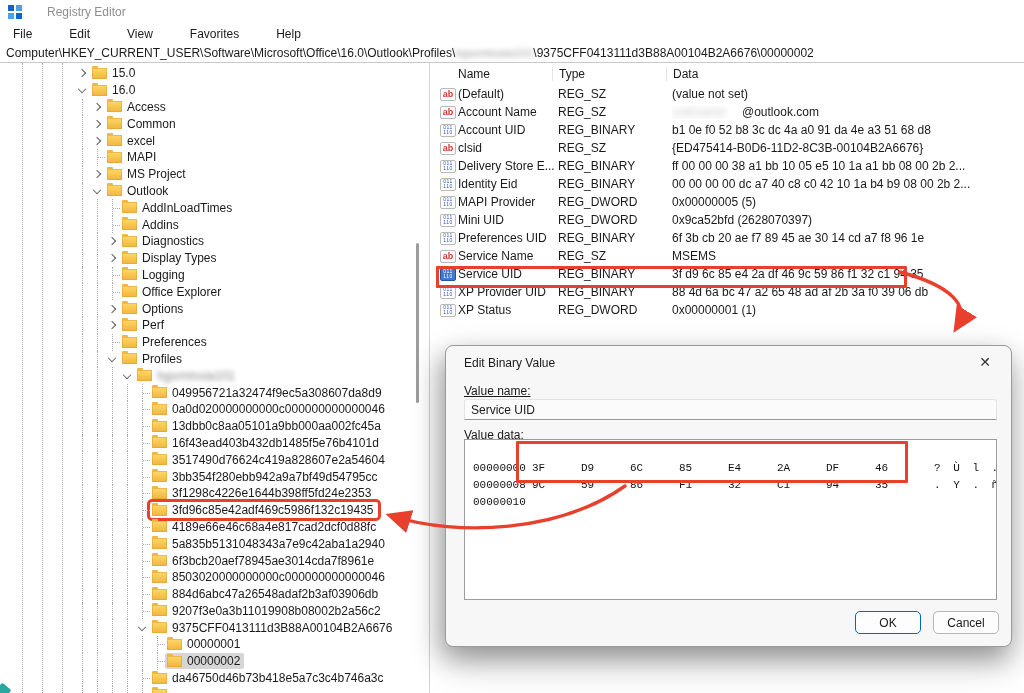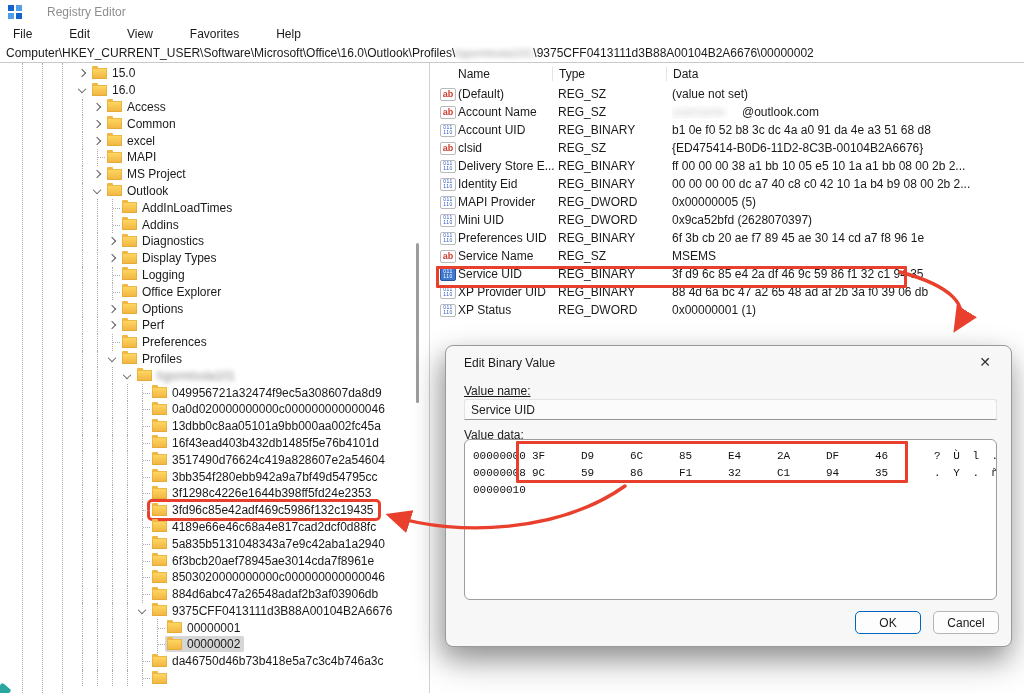--- a/index.html
+++ b/index.html
@@ -68,21 +68,21 @@
   #dialog { position:absolute; left:445px; top:345px; width:567px; height:302px; background:#f7f7f7;
             border:1px solid #9a9a9a; border-radius:8px; box-shadow:0 14px 34px rgba(0,0,0,.32), -6px 10px 22px rgba(0,0,0,.18); z-index:40; }
   #dlg-title { position:absolute; left:18px; top:10px; font-size:12px; }
   #dlg-close { position:absolute; right:16px; top:7px; font-size:14px; color:#333; line-height:16px; padding:1px 4px; }
   #dlg-vn-label { position:absolute; left:18px; top:38px; font-size:12px;text-decoration:underline; }
   #dlg-vn-field { position:absolute; left:18px; top:53px; right:14px; height:21px; background:#fbfbfb;
                   border:1px solid #e3e3e3; border-bottom:1px solid #969696; border-radius:3px 3px 0 0;
                   font-family:"Liberation Sans",sans-serif; font-size:12px; padding:0 6px; color:#1a1a1a; }
   #dlg-vd-label { position:absolute; left:18px; top:82px; font-size:12px; }
   #hexbox { position:absolute; left:18px; top:93px; right:14px; height:161px; background:#fff;
-            border:1px solid #9d9d9d; border-radius:6px; padding:7px 0 0 8px; overflow:hidden;
+            border:1px solid #9d9d9d; border-radius:0; padding:19px 0 0 8px; overflow:hidden;
             font-family:"Liberation Mono","DejaVu Sans Mono",monospace; font-size:11px; color:#111; }
   .hexrow { display:flex; height:17px; align-items:center; }
   .haddr { width:57px; flex:0 0 auto; }
   .hbyte { width:49px; flex:0 0 auto; padding-left:2px; }
   .hansi { margin-left:12px; letter-spacing:3px; white-space:pre; }
   .dlg-btn { position:absolute; top:265px; width:66px; height:23px; background:#fdfdfd; border-radius:5px;
              font-family:"Liberation Sans",sans-serif; font-size:12px; display:flex; align-items:center; justify-content:center; }
   #btn-ok { left:409px; border:1.5px solid var(--accent); }
   #btn-cancel { left:487px; border:1px solid #b5b5b5; }
 
@@ -426,20 +426,31 @@
           </div>
           <div class="trow">
             <span class="guide"></span>
             <span class="guide"></span>
             <span class="guide"></span>
             <span class="guide"></span>
             <span class="exp leaf"></span>
             <span class="node">
               <span class="folder"></span>
               <span class="tlabel">884d6abc47a26548adaf2b3af03906db</span>
+            </span>
+          </div>
+          <div class="trow">
+            <span class="guide"></span>
+            <span class="guide"></span>
+            <span class="guide"></span>
+            <span class="guide"></span>
+            <span class="exp leaf"></span>
+            <span class="node">
+              <span class="folder"></span>
+              <span class="tlabel">9207f3e0a3b11019908b08002b2a56c2</span>
             </span>
           </div>
           <div class="trow">
             <span class="guide"></span>
             <span class="guide"></span>
             <span class="guide"></span>
             <span class="guide"></span>
             <span class="exp chev-e"></span>
             <span class="node">
               <span class="folder"></span>

